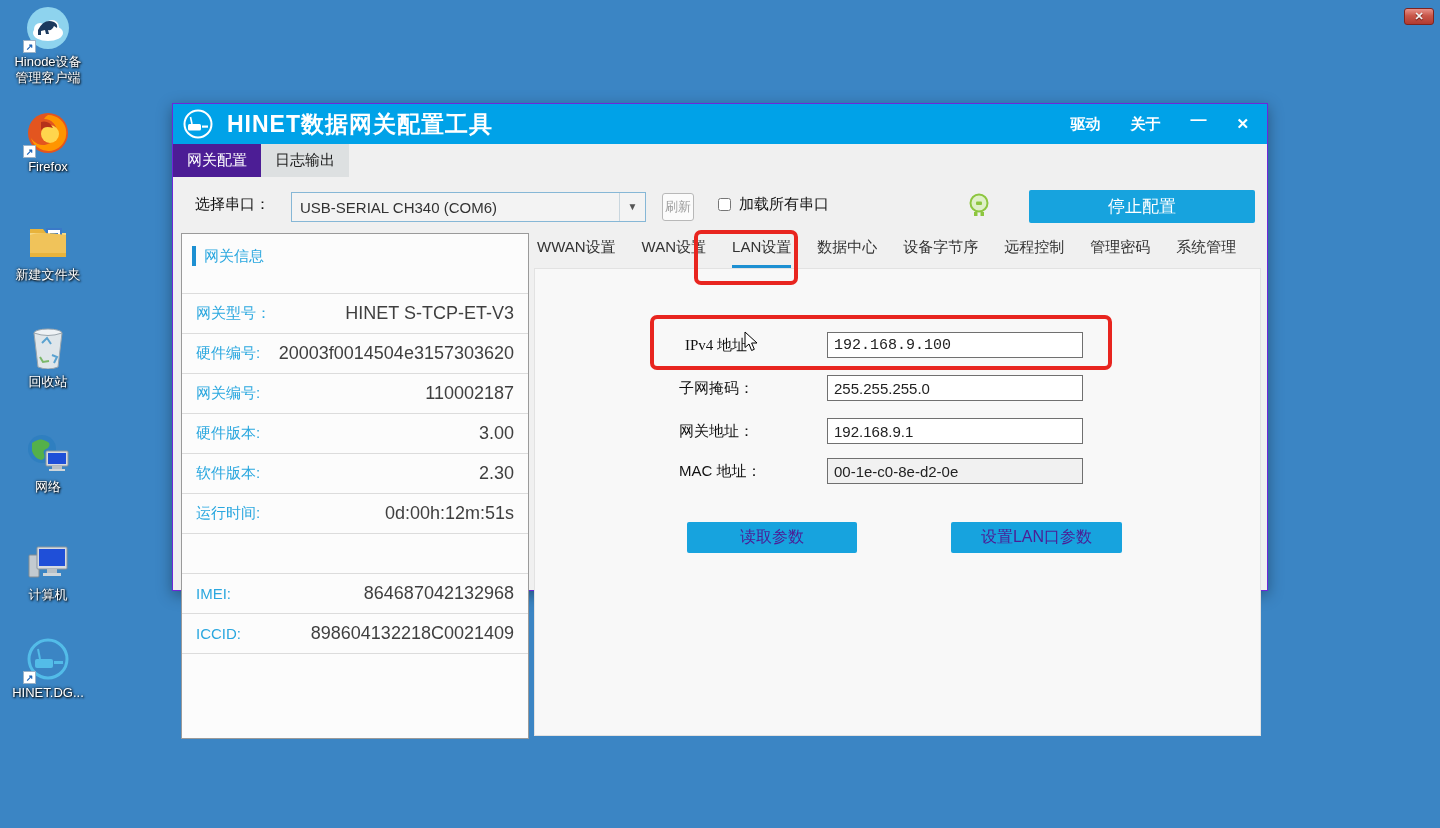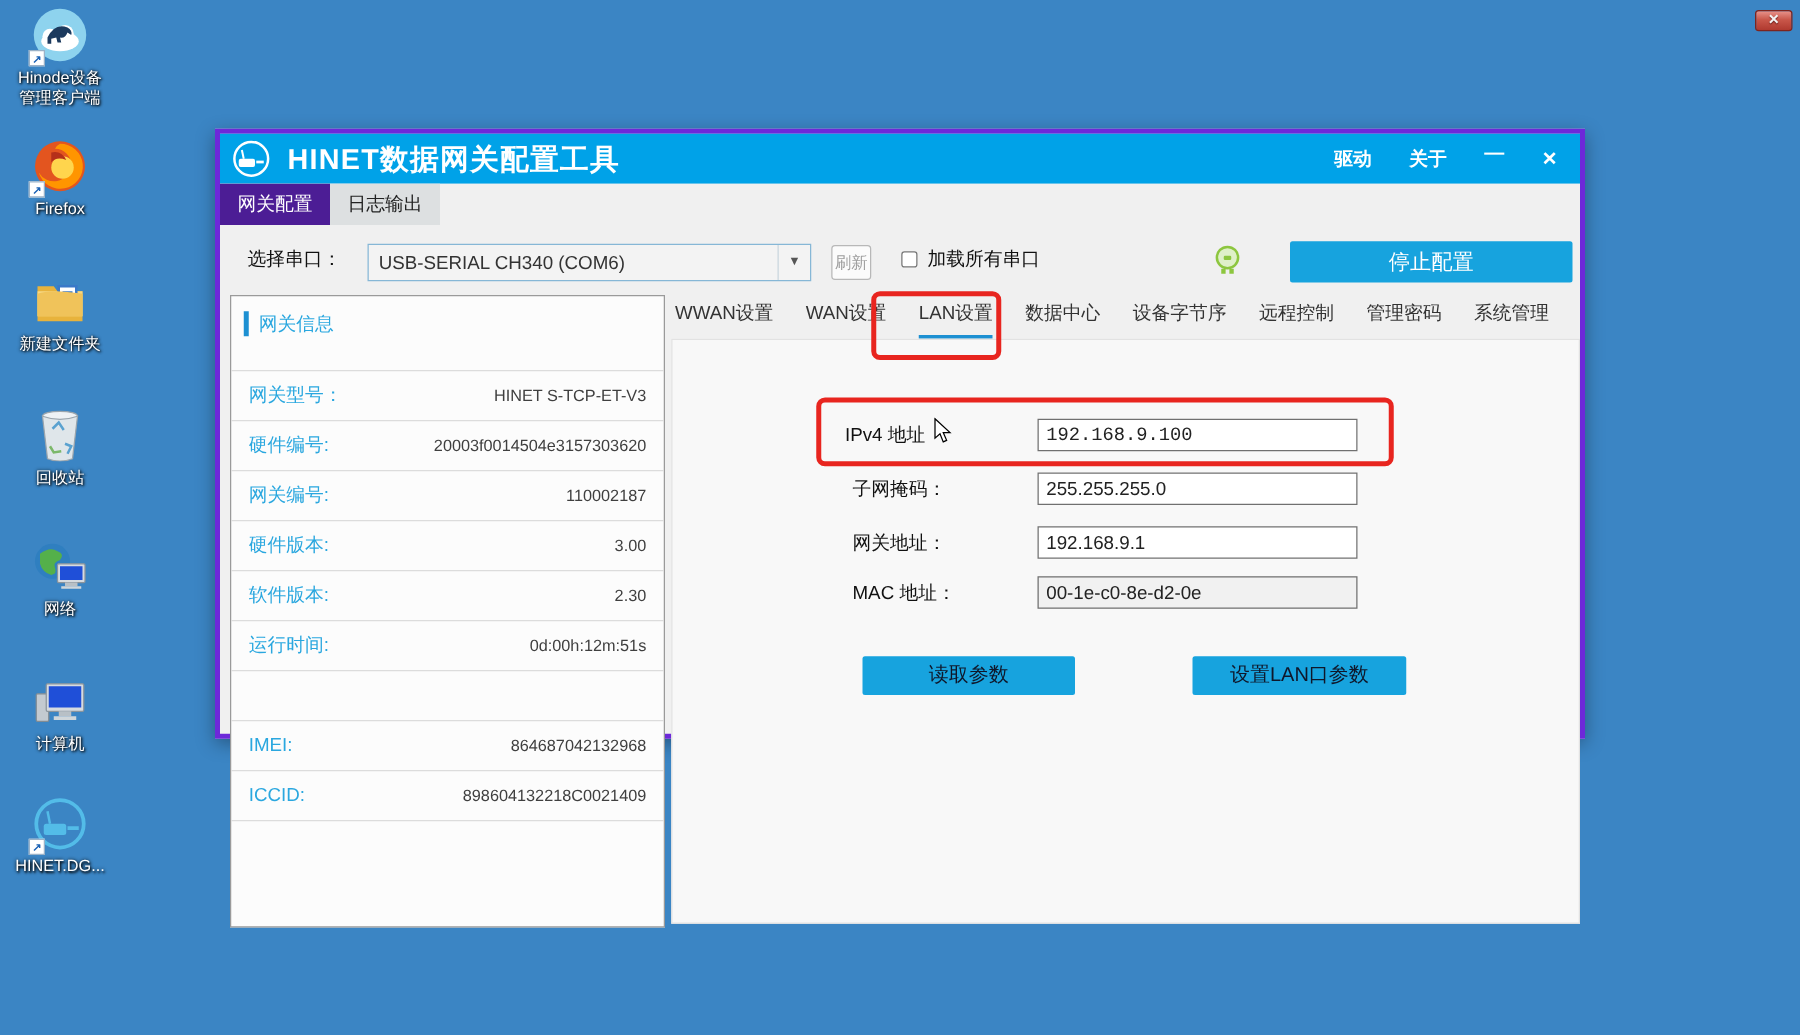--- a/index.html
+++ b/index.html
@@ -29,21 +29,21 @@
     position:absolute; left:1404px; top:8px; width:30px; height:17px;
     background:linear-gradient(#e8928a, #c9574a 45%, #b03a30);
     border:1px solid #7e241e; border-radius:3px;
     color:#f3f3f3; font-size:11px; font-weight:bold; line-height:14px; text-align:center;
     text-shadow:0 1px 1px #5e120e; cursor:pointer;
   }
 
   
   .win {
     position:absolute; left:172px; top:103px; width:1096px; height:488px;
-    background:#f0f0f0; border:4px solid #6d28d9; box-shadow:0 4px 14px rgba(0,0,0,.35);
+    background:#f0f0f0; border:1px solid #6d28d9; box-shadow:0 4px 14px rgba(0,0,0,.35);
   }
   .titlebar {
     position:absolute; left:0; top:0; right:0; height:40px; background:#00a2e8;
     display:flex; align-items:center; color:#fff;
   }
   .titlebar .logo { margin-left:10px; width:30px; height:30px; flex:0 0 auto; }
   .titlebar .title { margin-left:14px; font-size:23px; font-weight:600; letter-spacing:1px; }
   .titlebar .spacer { flex:1; }
   .tb-item { font-size:15px; font-weight:bold; margin-right:30px; cursor:pointer; }
   .tb-min { font-size:16px; font-weight:bold; margin-right:30px; cursor:pointer; transform:translateY(-4px); }
@@ -84,42 +84,42 @@
   .info-panel {
     position:absolute; left:8px; top:129px; width:348px; height:506px;
     background:#fcfcfc; border:1px solid #9a9a9a;
   }
   .info-head { position:absolute; left:10px; top:12px; display:flex; align-items:center; }
   .info-head .bar { width:4px; height:20px; background:#1d90d2; margin-right:8px; }
   .info-head .txt { color:#2aa7df; font-size:15px; }
   .info-rows { position:absolute; left:0; top:59px; right:0; border-top:1px solid #dcdcdc; }
   .irow { height:40px; display:flex; align-items:center; padding:0 14px; border-bottom:1px solid #dcdcdc; }
   .irow .k { color:#2aa7df; font-size:15px; }
-  .irow .v { margin-left:auto; color:#3f3f3f; font-size:13px; }
+  .irow .v { margin-left:auto; color:#3f3f3f; font-size:18px; }
 
   
   .subtabs { position:absolute; left:364px; top:134px; display:flex; gap:26px; }
   .stab { font-size:15px; color:#333; padding-bottom:8px; cursor:pointer; white-space:nowrap; }
   .stab.active { border-bottom:3px solid #1d90d2; }
 
   .right-box {
     position:absolute; left:361px; top:164px; width:727px; height:468px;
     background:#f8f8f8; border:1px solid #e2e2e2;
   }
 
   
   .f-label { position:absolute; font-size:15px; color:#111; }
   .f-input {
     position:absolute; width:256px; height:26px; border:1px solid #707070; background:#fff;
     font-size:15px; color:#222; padding:0 6px; font-family:"Liberation Sans",sans-serif;
   }
   .f-input.ro { background:#f1f1f1; }
   .btn-action {
     position:absolute; height:31px; background:#17a3de; border:none; border-radius:2px;
-    color:#0f172a; font-size:16px; cursor:pointer; font-family:"Liberation Sans",sans-serif;
+    color:#4c1d95; font-size:16px; cursor:pointer; font-family:"Liberation Sans",sans-serif;
   }
 
   
   .anno { position:absolute; border:4px solid #e8251f; border-radius:7px; pointer-events:none; }
   .anno-lan { left:521px; top:126px; width:104px; height:55px; }
   .anno-ip  { left:477px; top:211px; width:462px; height:55px; }
 
   .cursor { position:absolute; left:571px; top:227px; width:15px; height:21px; pointer-events:none; }
 </style>
 </head>
@@ -317,21 +317,21 @@
     <span class="stab active">LAN设置</span>
     <span class="stab">数据中心</span>
     <span class="stab">设备字节序</span>
     <span class="stab">远程控制</span>
     <span class="stab">管理密码</span>
     <span class="stab">系统管理</span>
   </div>
 
   <div class="right-box"></div>
 
-  <span class="f-label" style="left:500px; top:232px;">IPv4 地址</span>
+  <span class="f-label" style="left:512px; top:232px;font-family:Liberation Serif, serif;">IPv4 地址</span>
   <input class="f-input" style="left: 654px; top: 228px; font-family: Liberation Mono, monospace;" value="192.168.9.100">
 
   <span class="f-label" style="left:506px; top:275px;">子网掩码：</span>
   <input class="f-input" style="left: 654px; top: 271px;" value="255.255.255.0">
 
   <span class="f-label" style="left:506px; top:318px;">网关地址：</span>
   <input class="f-input" style="left: 654px; top: 314px;" value="192.168.9.1">
 
   <span class="f-label" style="left:506px; top:358px;">MAC 地址：</span>
   <input class="f-input ro" style="left: 654px; top: 354px;" value="00-1e-c0-8e-d2-0e">

